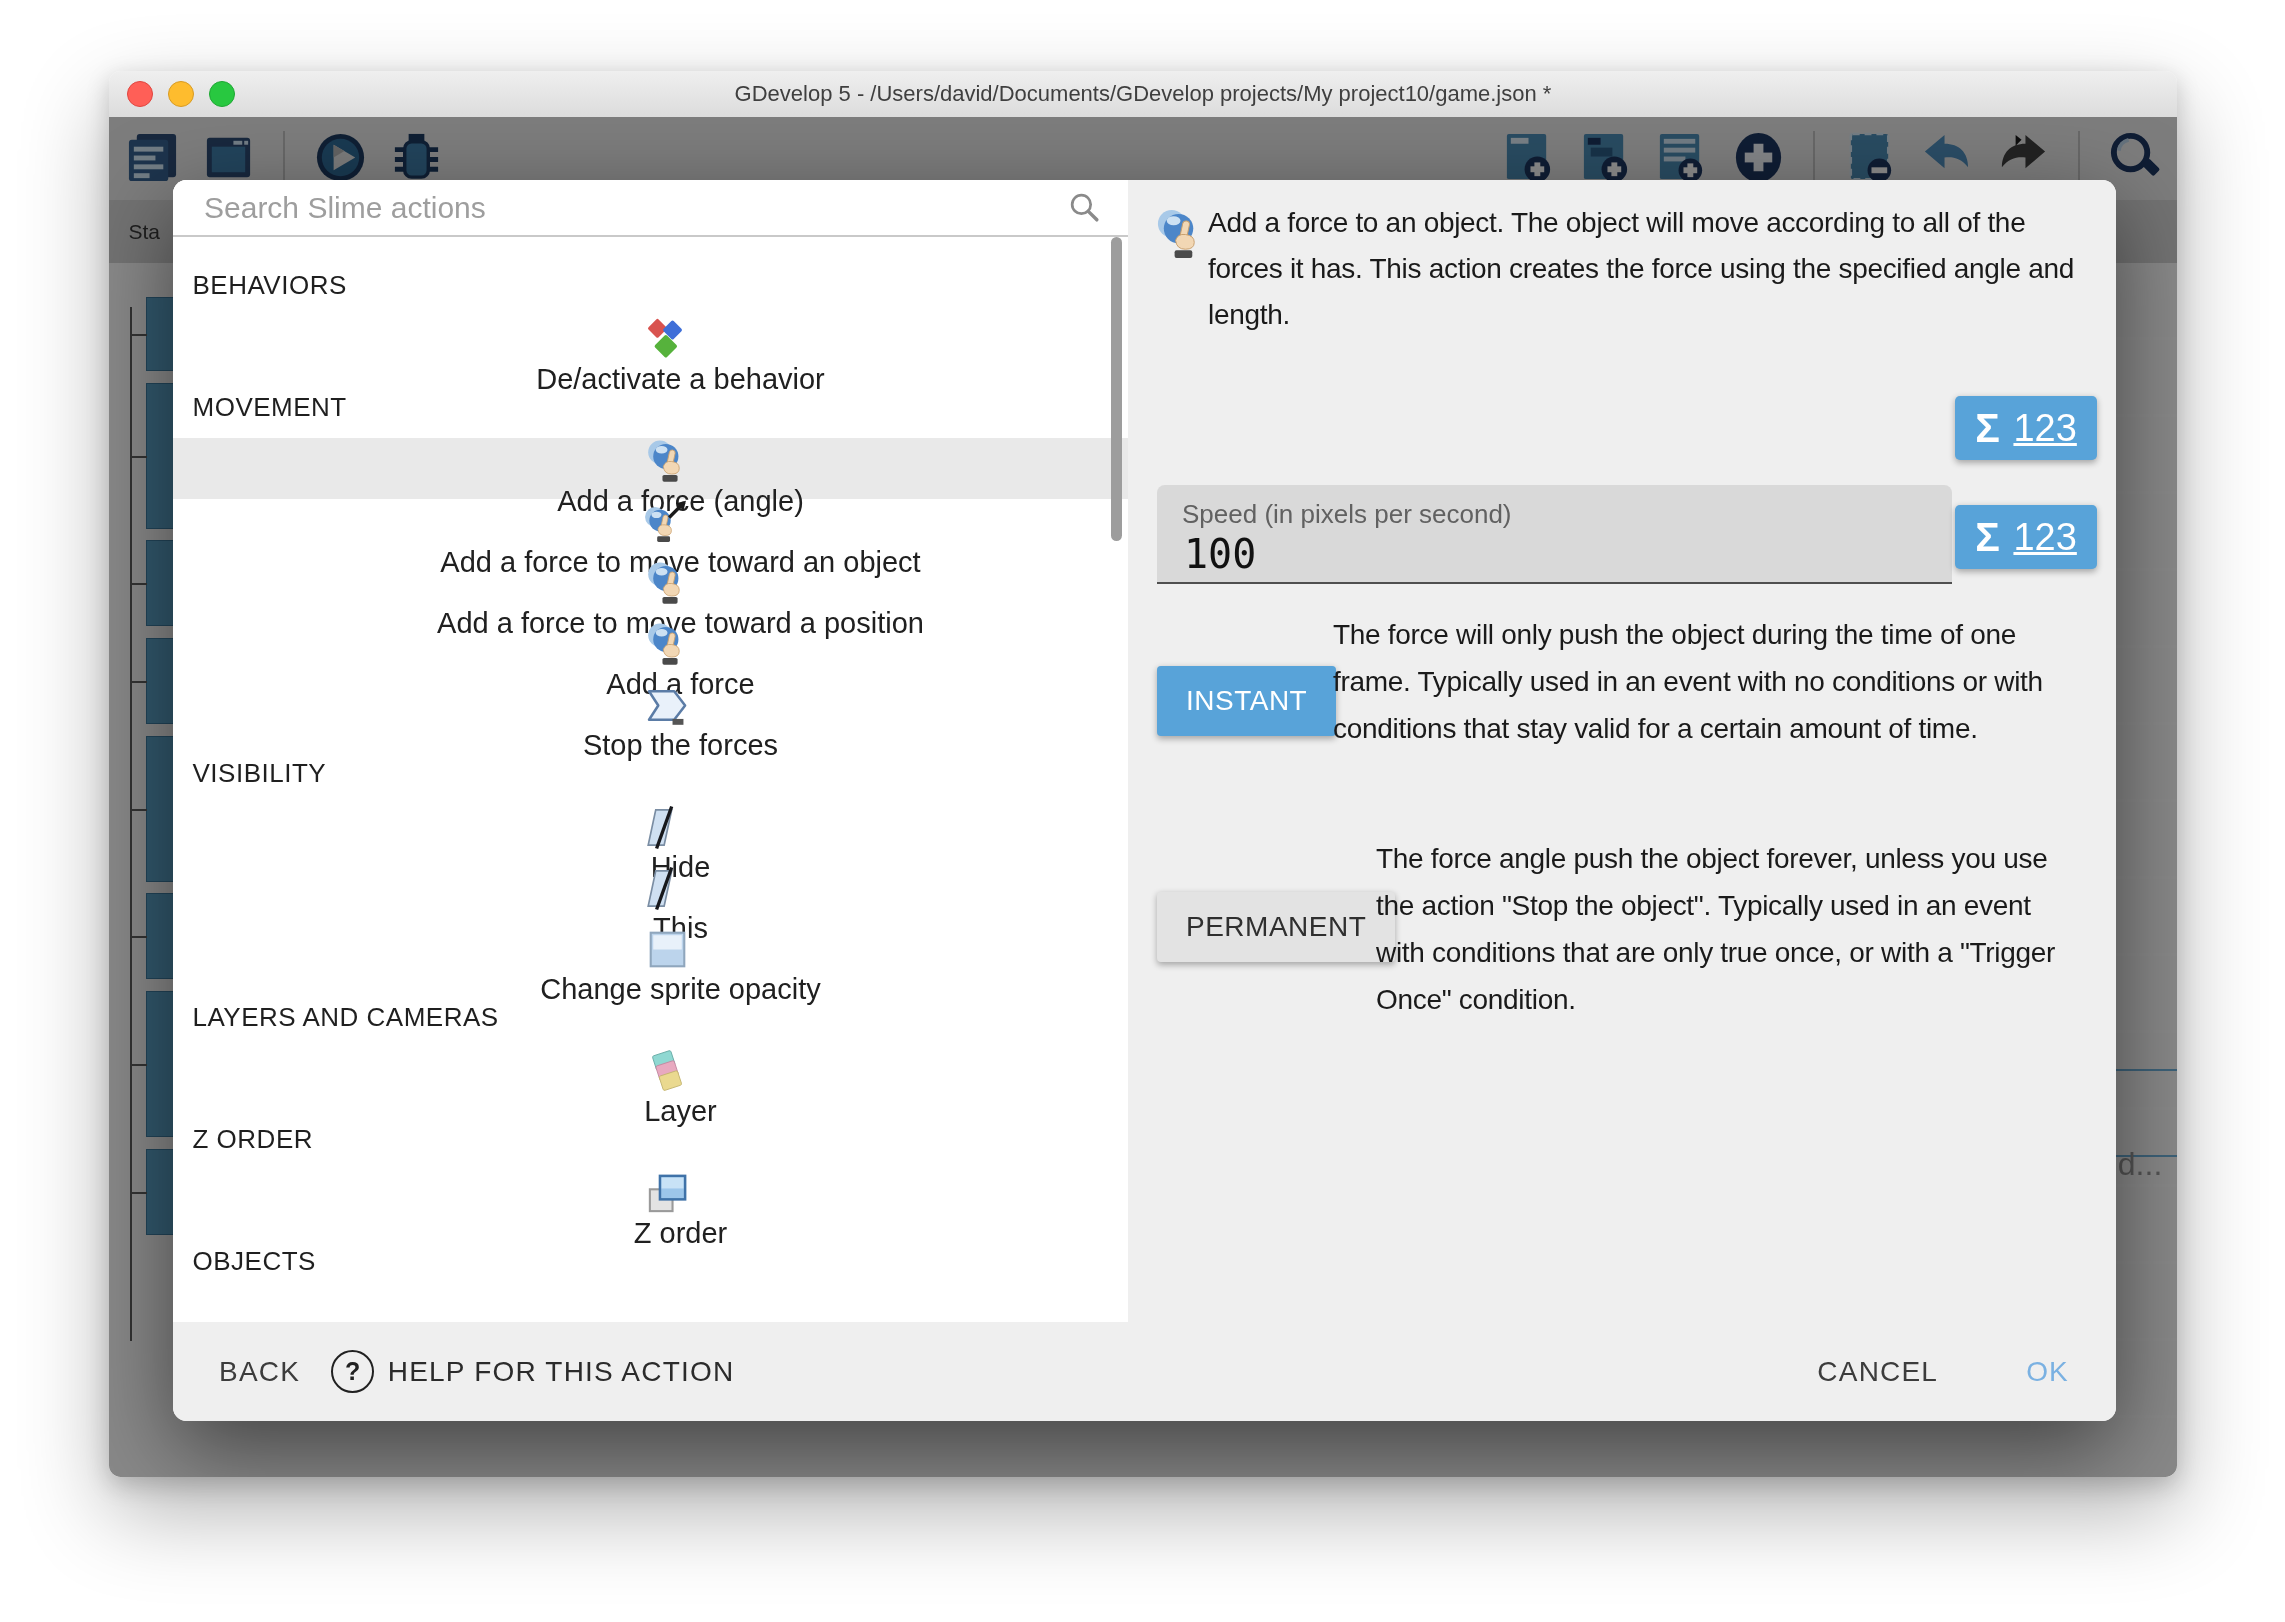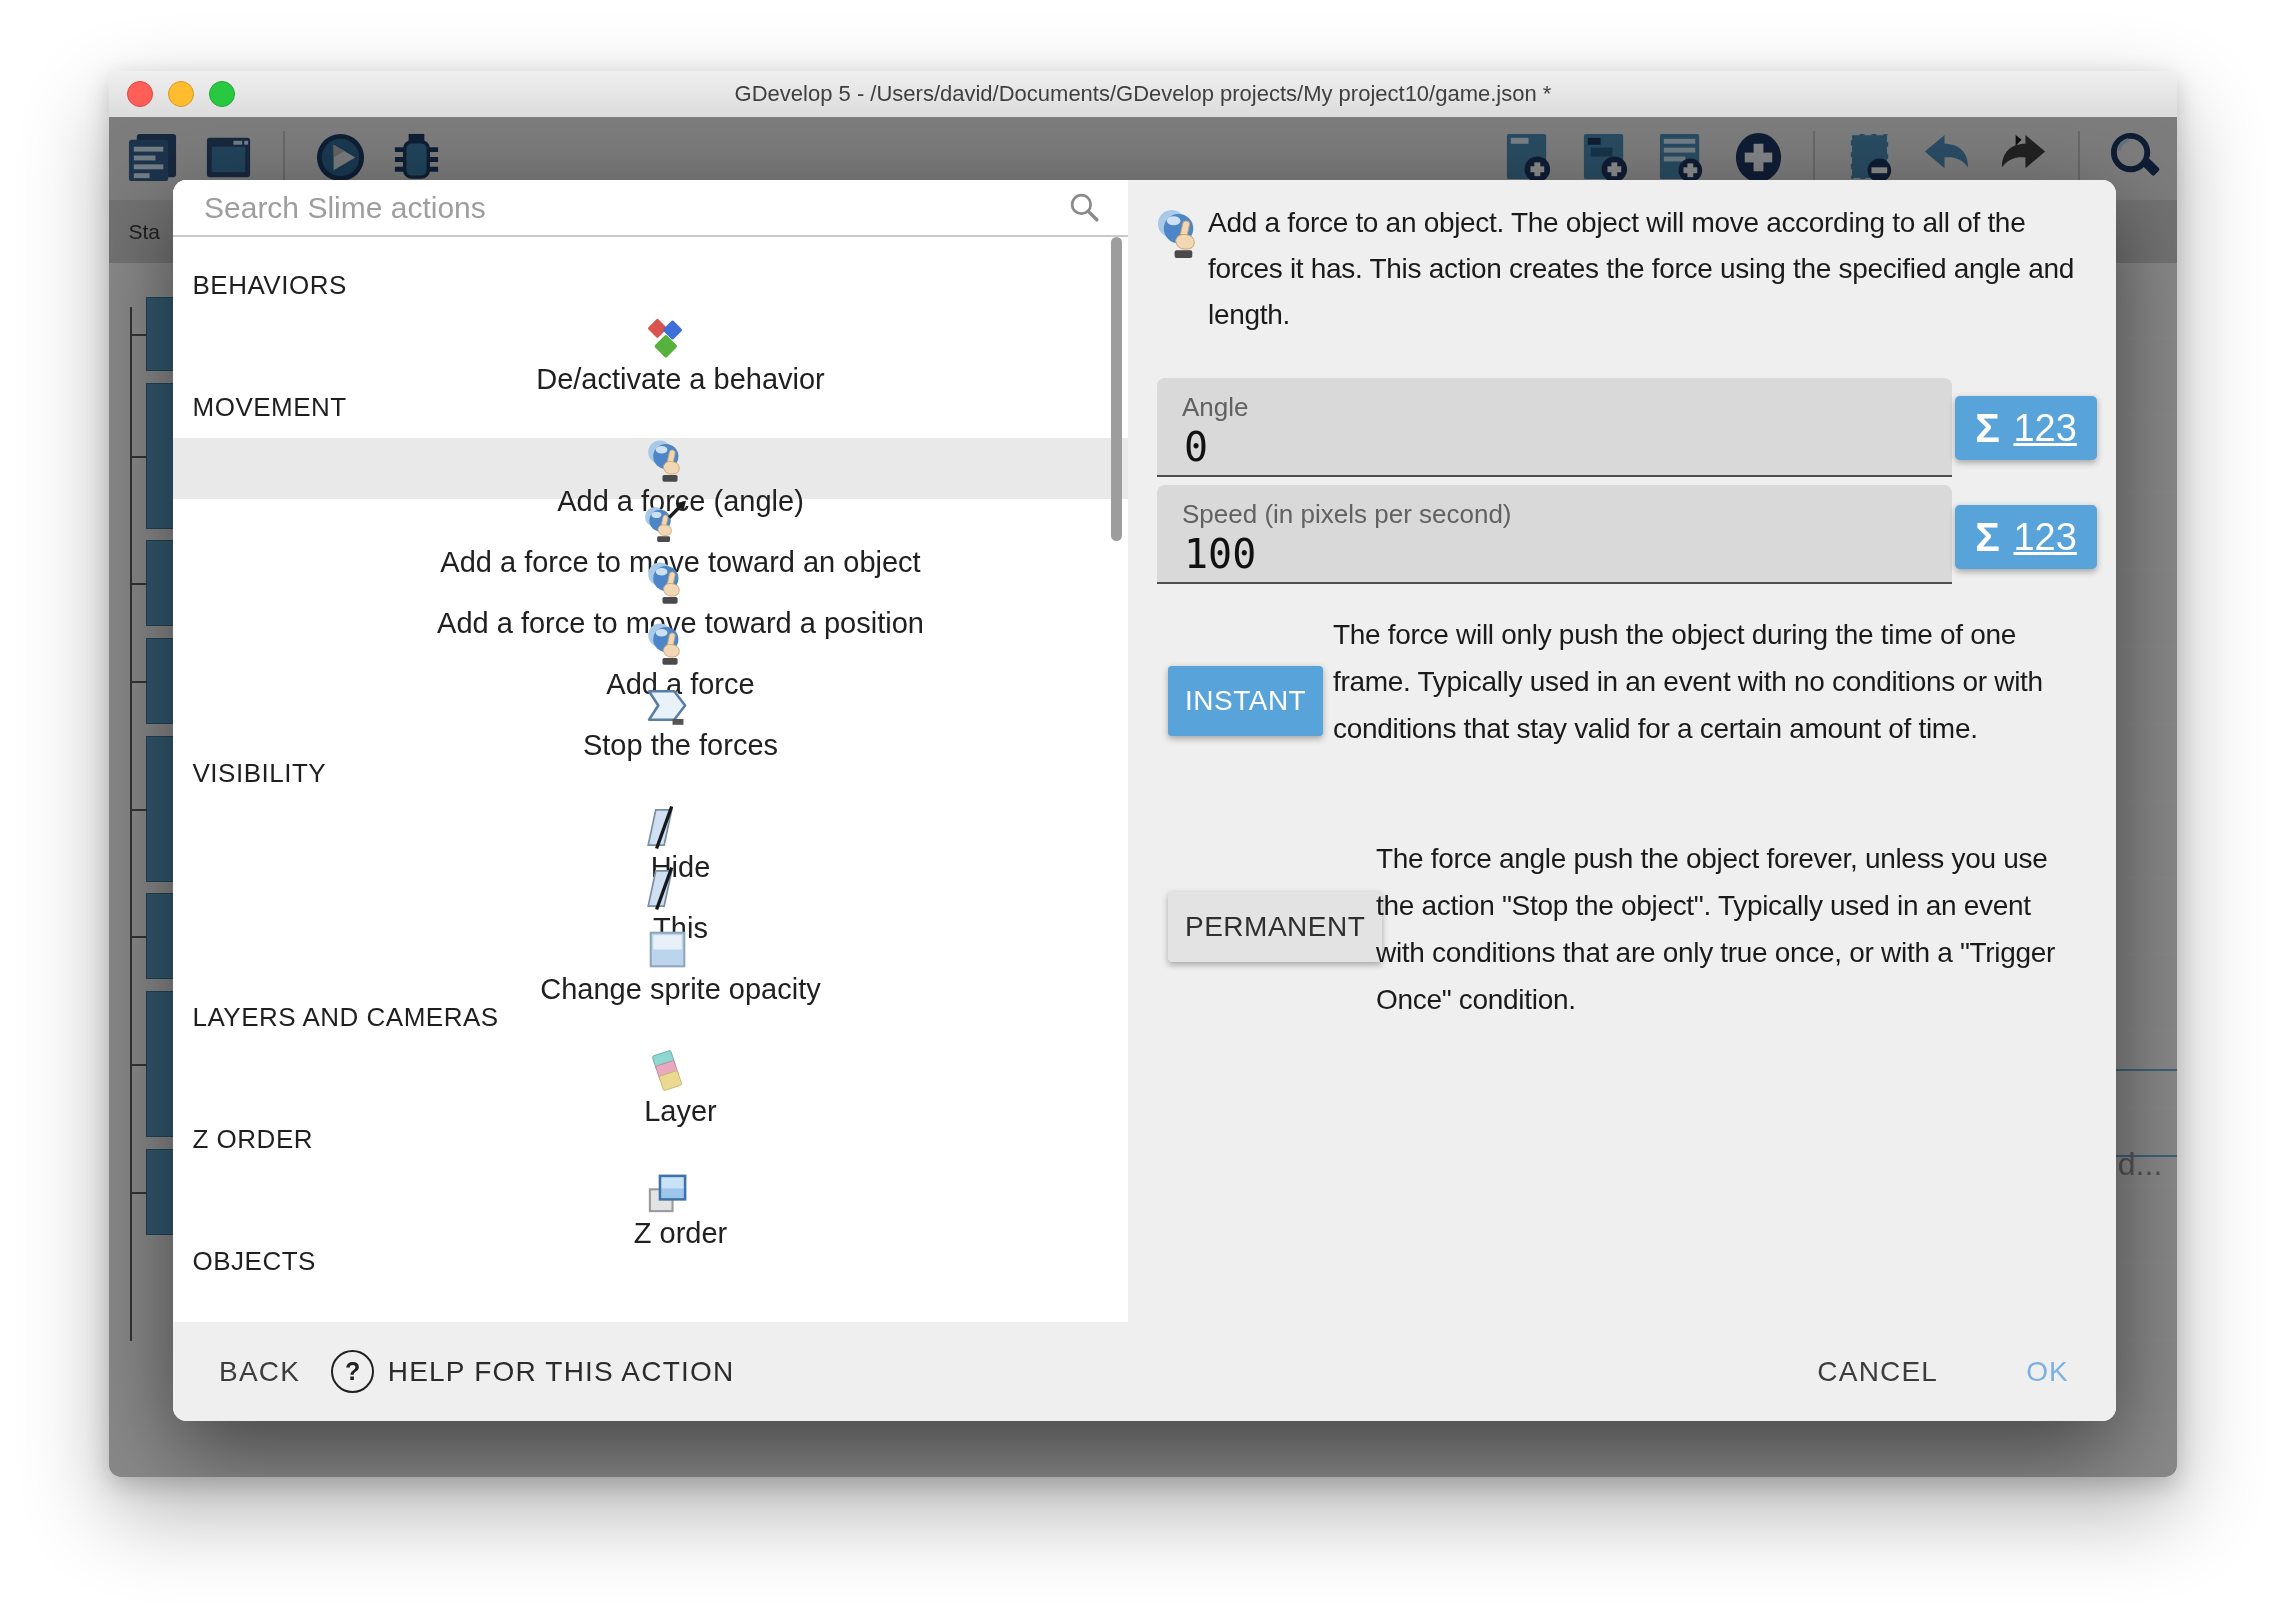--- a/index.html
+++ b/index.html
@@ -87,21 +87,21 @@
   }
   .sum-btn{
     position:absolute;left:827px;width:142px;height:64px;border:0;border-radius:4.9px;cursor:pointer;
     background:#58a3d9;color:#fff;box-shadow:0 2.9px 5.9px rgba(0,0,0,.3);
     display:flex;align-items:center;justify-content:center;gap:13.7px;
   }
   .sum-btn.b0{top:216px;} .sum-btn.b1{top:325px;}
   .sum-sigma{font-size:41px;font-weight:bold;line-height:1;}
   .sum-nums{font-size:38px;line-height:1;text-decoration:underline;}
   .mode-btn{
-    position:absolute;left:40px;height:70px;border:0;border-radius:3.9px;padding:0 17px;cursor:pointer;
+    position:absolute;left:29px;height:70px;border:0;border-radius:3.9px;padding:0 29px;cursor:pointer;
     font-family:"Liberation Sans",sans-serif;font-size:28px;letter-spacing:0.5px;
     box-shadow:0 2.9px 5.9px rgba(0,0,0,.3);
   }
   .mode-btn.primary{background:#58a3d9;color:#ffffff;}
   .mode-btn.plain{background:#e3e3e3;color:#2f2f2f;}
   .mode-btn.m0{top:486px;}
   .mode-btn.m1{top:712px;}
   .mode-text{position:absolute;font-size:28px;line-height:47px;color:#1a1a1a;letter-spacing:-0.3px;}
   .mode-text.t0{left:205px;top:431px;width:741px;}
   .mode-text.t1{left:248px;top:655px;width:708px;}
@@ -436,24 +436,20 @@
         <span class="desc-icon" id="desc-icon"><svg viewBox="0 0 56 56" width="55" height="55">
               <circle cx="19" cy="17" r="14" fill="#a8c9e8"></circle>
               <circle cx="26" cy="22" r="15" fill="#4c86c9"></circle>
               <ellipse cx="21" cy="14" rx="7" ry="4.5" fill="#dcebf7" opacity="0.9"></ellipse>
               <rect x="29" y="14" width="7" height="19" rx="3.5" fill="#f2d7b4" stroke="#c9a06e" stroke-width="1" transform="rotate(12 32 23)"></rect>
               <path d="M23 34 q2 -7 10 -6 q9 1 9 8 q0 7 -9 7 q-9 0 -10 -9z" fill="#f2d7b4" stroke="#c9a06e" stroke-width="1"></path>
               <rect x="22" y="44" width="18" height="8" rx="2" fill="#4a4a4a"></rect>
             </svg></span>
         <div class="desc">Add a force to an object. The object will move according to all of the forces it has. This action creates the force using the specified angle and length.</div>
 
-        <div class="field f0">
-          <span class="field-label">Angle</span>
-          <input value="0" style="">
-        </div>
         <button class="sum-btn b0">
           <span class="sum-sigma">Σ</span>
           <span class="sum-nums">123</span>
         </button>
 
         <div class="field f1">
           <span class="field-label">Speed (in pixels per second)</span>
           <input value="100" style="">
         </div>
         <button class="sum-btn b1">

